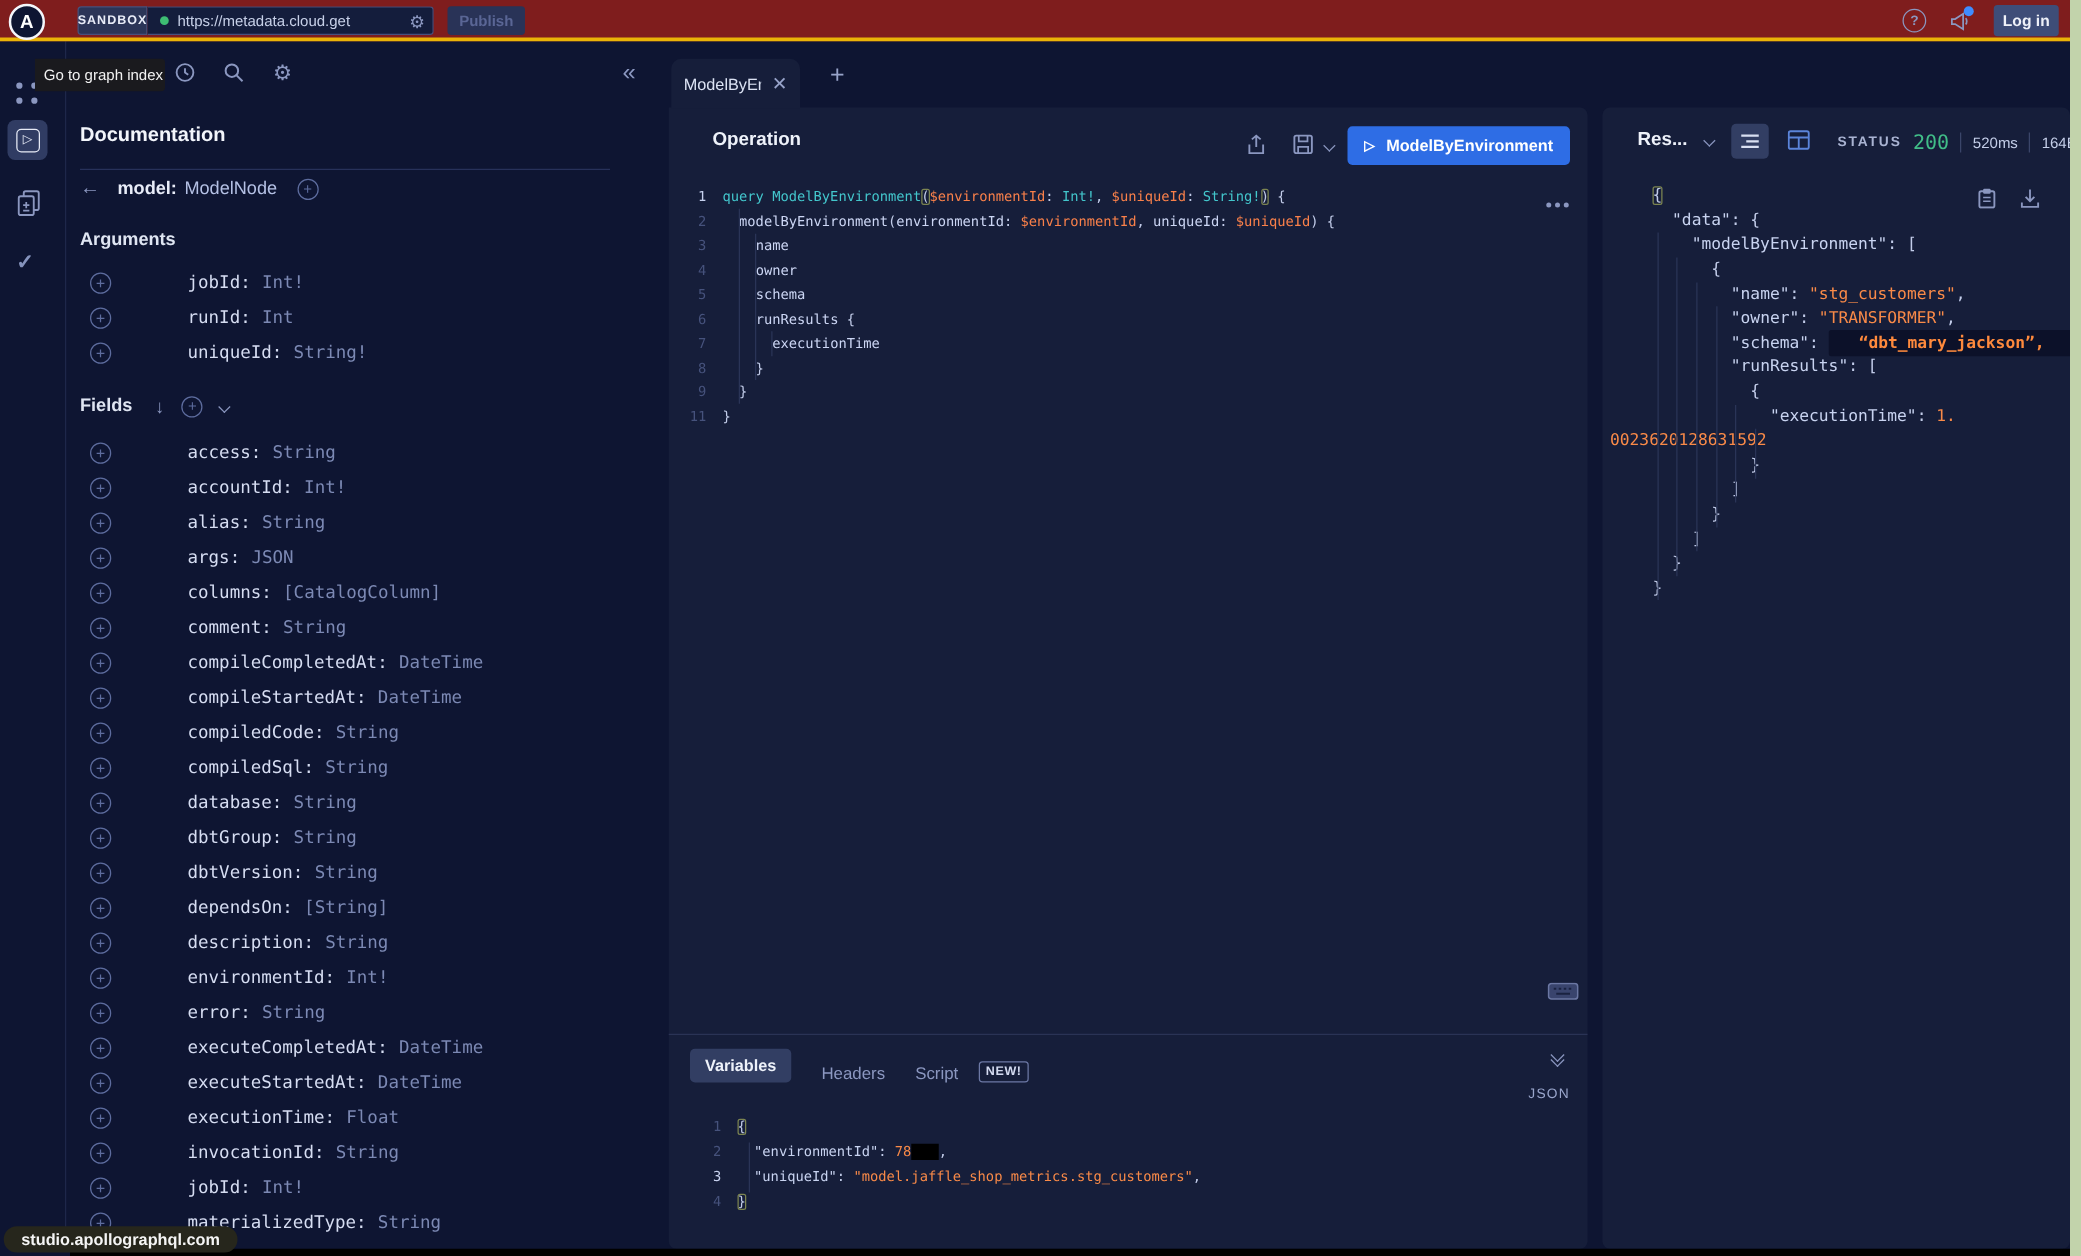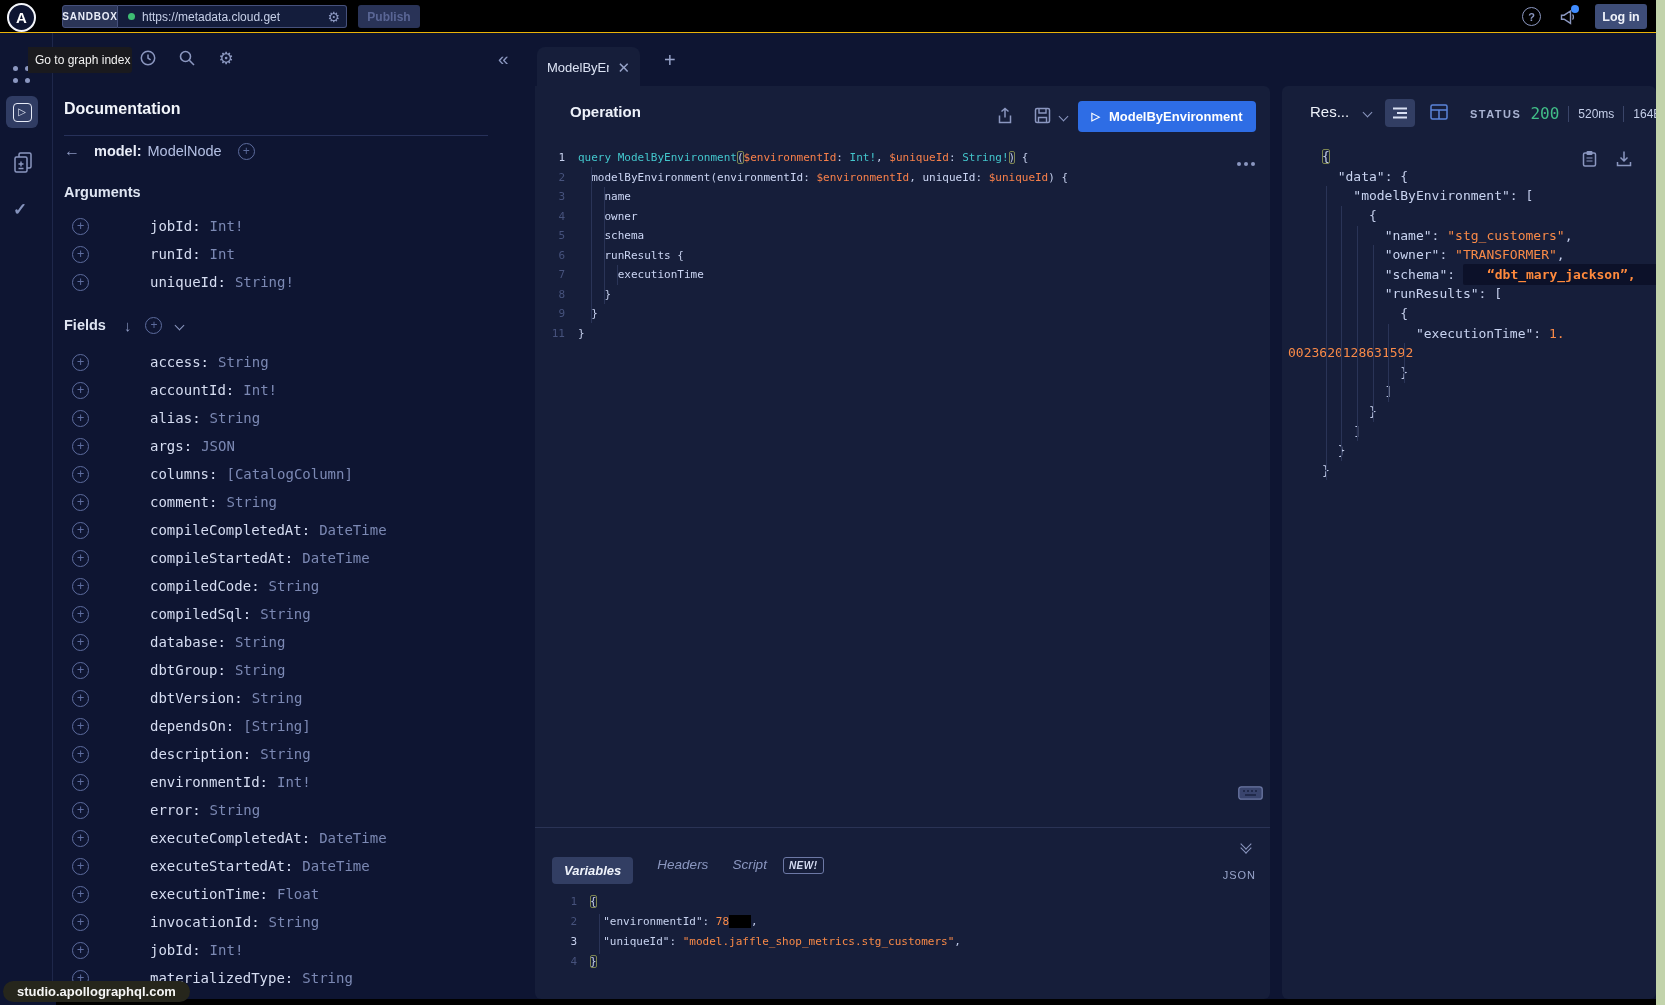--- a/index.html
+++ b/index.html
@@ -3,21 +3,21 @@
 <meta charset="utf-8">
 <style>
   * { margin:0; padding:0; box-sizing:border-box; }
   html,body { background:#000; }
   .screen{
     position:relative; width:1665px; height:1005px; overflow:hidden;
     background:#0e1532; font-family:"Liberation Sans", sans-serif; color:#eef2fa;
   }
 
   
-  .topbar{ position:absolute; left:0; top:0; width:1665px; height:33px; background:#000000; border-bottom:1px solid #eab308; z-index:30;}
+  .topbar{ position:absolute; left:0; top:0; width:1665px; height:33px; background:#7f1d1d; border-bottom:3px solid #eab308; z-index:30;}
   .logo{ position:absolute; left:7px; top:3px; width:29px; height:29px; border:2px solid #f4f6fb; border-radius:50%;
          display:flex; align-items:center; justify-content:center; font-weight:bold; font-size:15px; color:#fff; background:#0e1532; z-index:40;}
   .sandbox-badge{ position:absolute; left:62px; top:5px; width:56px; height:23px; background:#2b3557; border:1px solid #46517c;
          border-radius:3px 0 0 3px; display:flex; align-items:center; justify-content:center;
          font-size:10px; font-weight:bold; letter-spacing:.8px; color:#e9edf8;}
   .url-box{ position:absolute; left:118px; top:5px; width:229px; height:23px; background:#141d3c; border:1px solid #46517c; border-left:none;
          border-radius:0 3px 3px 0; display:flex; align-items:center; gap:7px; padding:0 6px 0 10px; overflow:hidden;}
   .green-dot{ width:7px; height:7px; border-radius:50%; background:#3ebd73; flex:none;}
   .url-text{ font-size:12px; color:#c7d0e8; white-space:nowrap; overflow:hidden; flex:1;}
   .gear-glyph{ font-size:14px; color:#8b97c0; flex:none; line-height:1;}
@@ -106,35 +106,35 @@
   .bx{ outline:1px solid #7c8551; outline-offset:-1px; border-radius:2px;}
   .redact{ display:inline-block; width:22px; height:13px; background:#000; vertical-align:text-bottom;}
   .guide{ position:absolute; width:1px; background:#2a3457;}
 
   .dots-menu{ position:absolute; left:702px; top:76px; display:flex; gap:3px;}
   .dots-menu i{ width:4px; height:4px; border-radius:50%; background:#8b97c0;}
   .kbd-btn{ position:absolute; left:703px; top:700px;}
 
   
   .vars{ position:absolute; left:0; top:741px; width:735px; height:172px; border-top:1px solid #2a3355;}
-  .vars-tabs{ position:absolute; left:17px; top:29px; display:flex; align-items:flex-start; gap:24px;font-style:italic;}
+  .vars-tabs{ position:absolute; left:17px; top:11px; display:flex; align-items:flex-end; gap:24px;}
   .vtab-active{ background:#323e63; border-radius:4px; padding:6px 12px; font-size:13px; font-weight:600; color:#eef2fa;}
   .vtab{ font-size:13.5px; color:#8b97c0;}
   .new-badge{ border:1px solid #6c78a5; border-radius:3px; padding:2px 5px; font-size:10px; font-weight:bold;
         letter-spacing:.5px; color:#d3daf0; margin-left:-8px;}
   .dbl-chev{ position:absolute; right:20px; top:16px; display:flex; flex-direction:column; gap:0px;}
   .dbl-chev .chev{ width:8px; height:8px; margin-top:-4px;}
   .json-label{ position:absolute; right:14px; top:41px; font-size:11px; letter-spacing:1px; color:#9aa6cc;}
   .vars-editor{ position:absolute; left:0; top:63px; width:720px;}
   .vars-editor .cl{ height:20px; font-size:11px;}
   .vars-editor .ln{ width:42px;}
 
   
   .resp-panel{ position:absolute; left:1282px; top:86px; width:374px; height:913px; background:#161e3a; border-radius:6px;}
-  .resp-title{ position:absolute; left:28px; top:17px; font-size:15px; font-weight:400; color:#eef2fa;}
+  .resp-title{ position:absolute; left:28px; top:17px; font-size:15px; font-weight:700; color:#eef2fa;}
   .resp-chev{ position:absolute; left:82px; top:23px;}
   .view-toggle{ position:absolute; left:103px; top:13px; width:30px; height:28px; background:#323e63; border-radius:4px;
         display:flex; align-items:center; justify-content:center;}
   .table-ic{ position:absolute; left:148px; top:18px;}
   .resp-meta{ position:absolute; left:188px; top:18px; display:flex; align-items:center; gap:9px; white-space:nowrap;}
   .status-label{ font-size:11px; letter-spacing:1.5px; color:#a9b3d2; font-weight:600;}
   .status-code{ font-size:16px; color:#41be88; font-family:"DejaVu Sans Mono", monospace;}
   .meta-sep{ width:1px; height:16px; background:#3a4569;}
   .meta-val{ font-size:12px; color:#c5cfe9;}
   .resp-body{ position:absolute; left:0; top:54px; width:374px; padding:7px 0 0 40px;}

